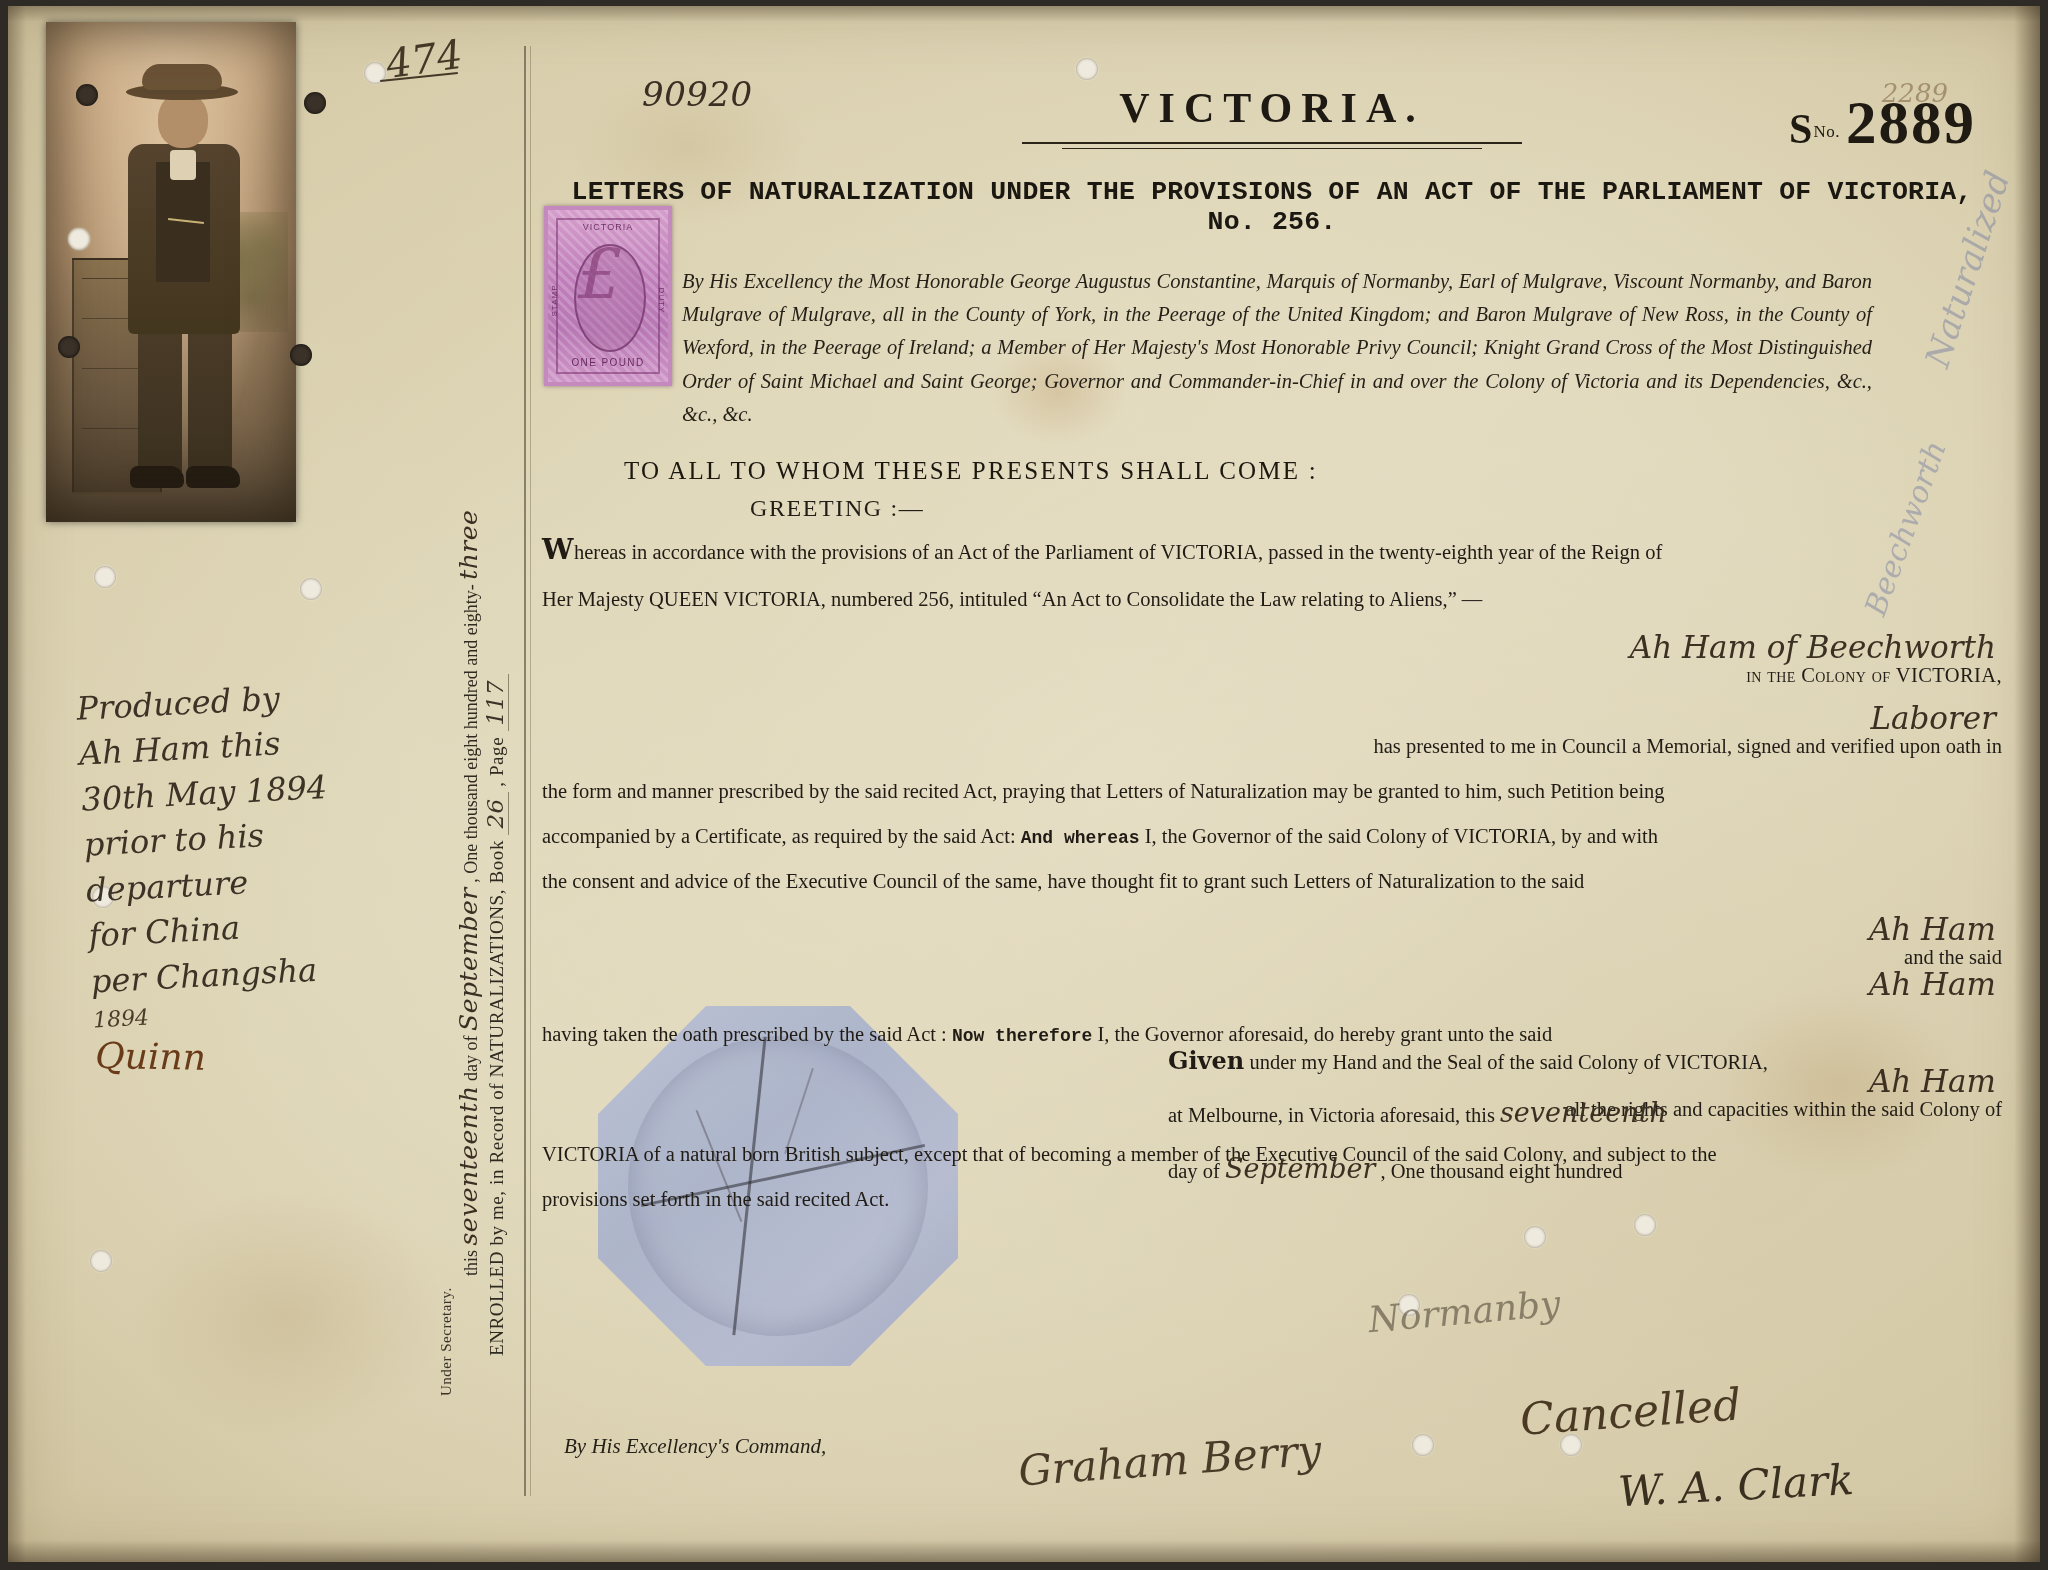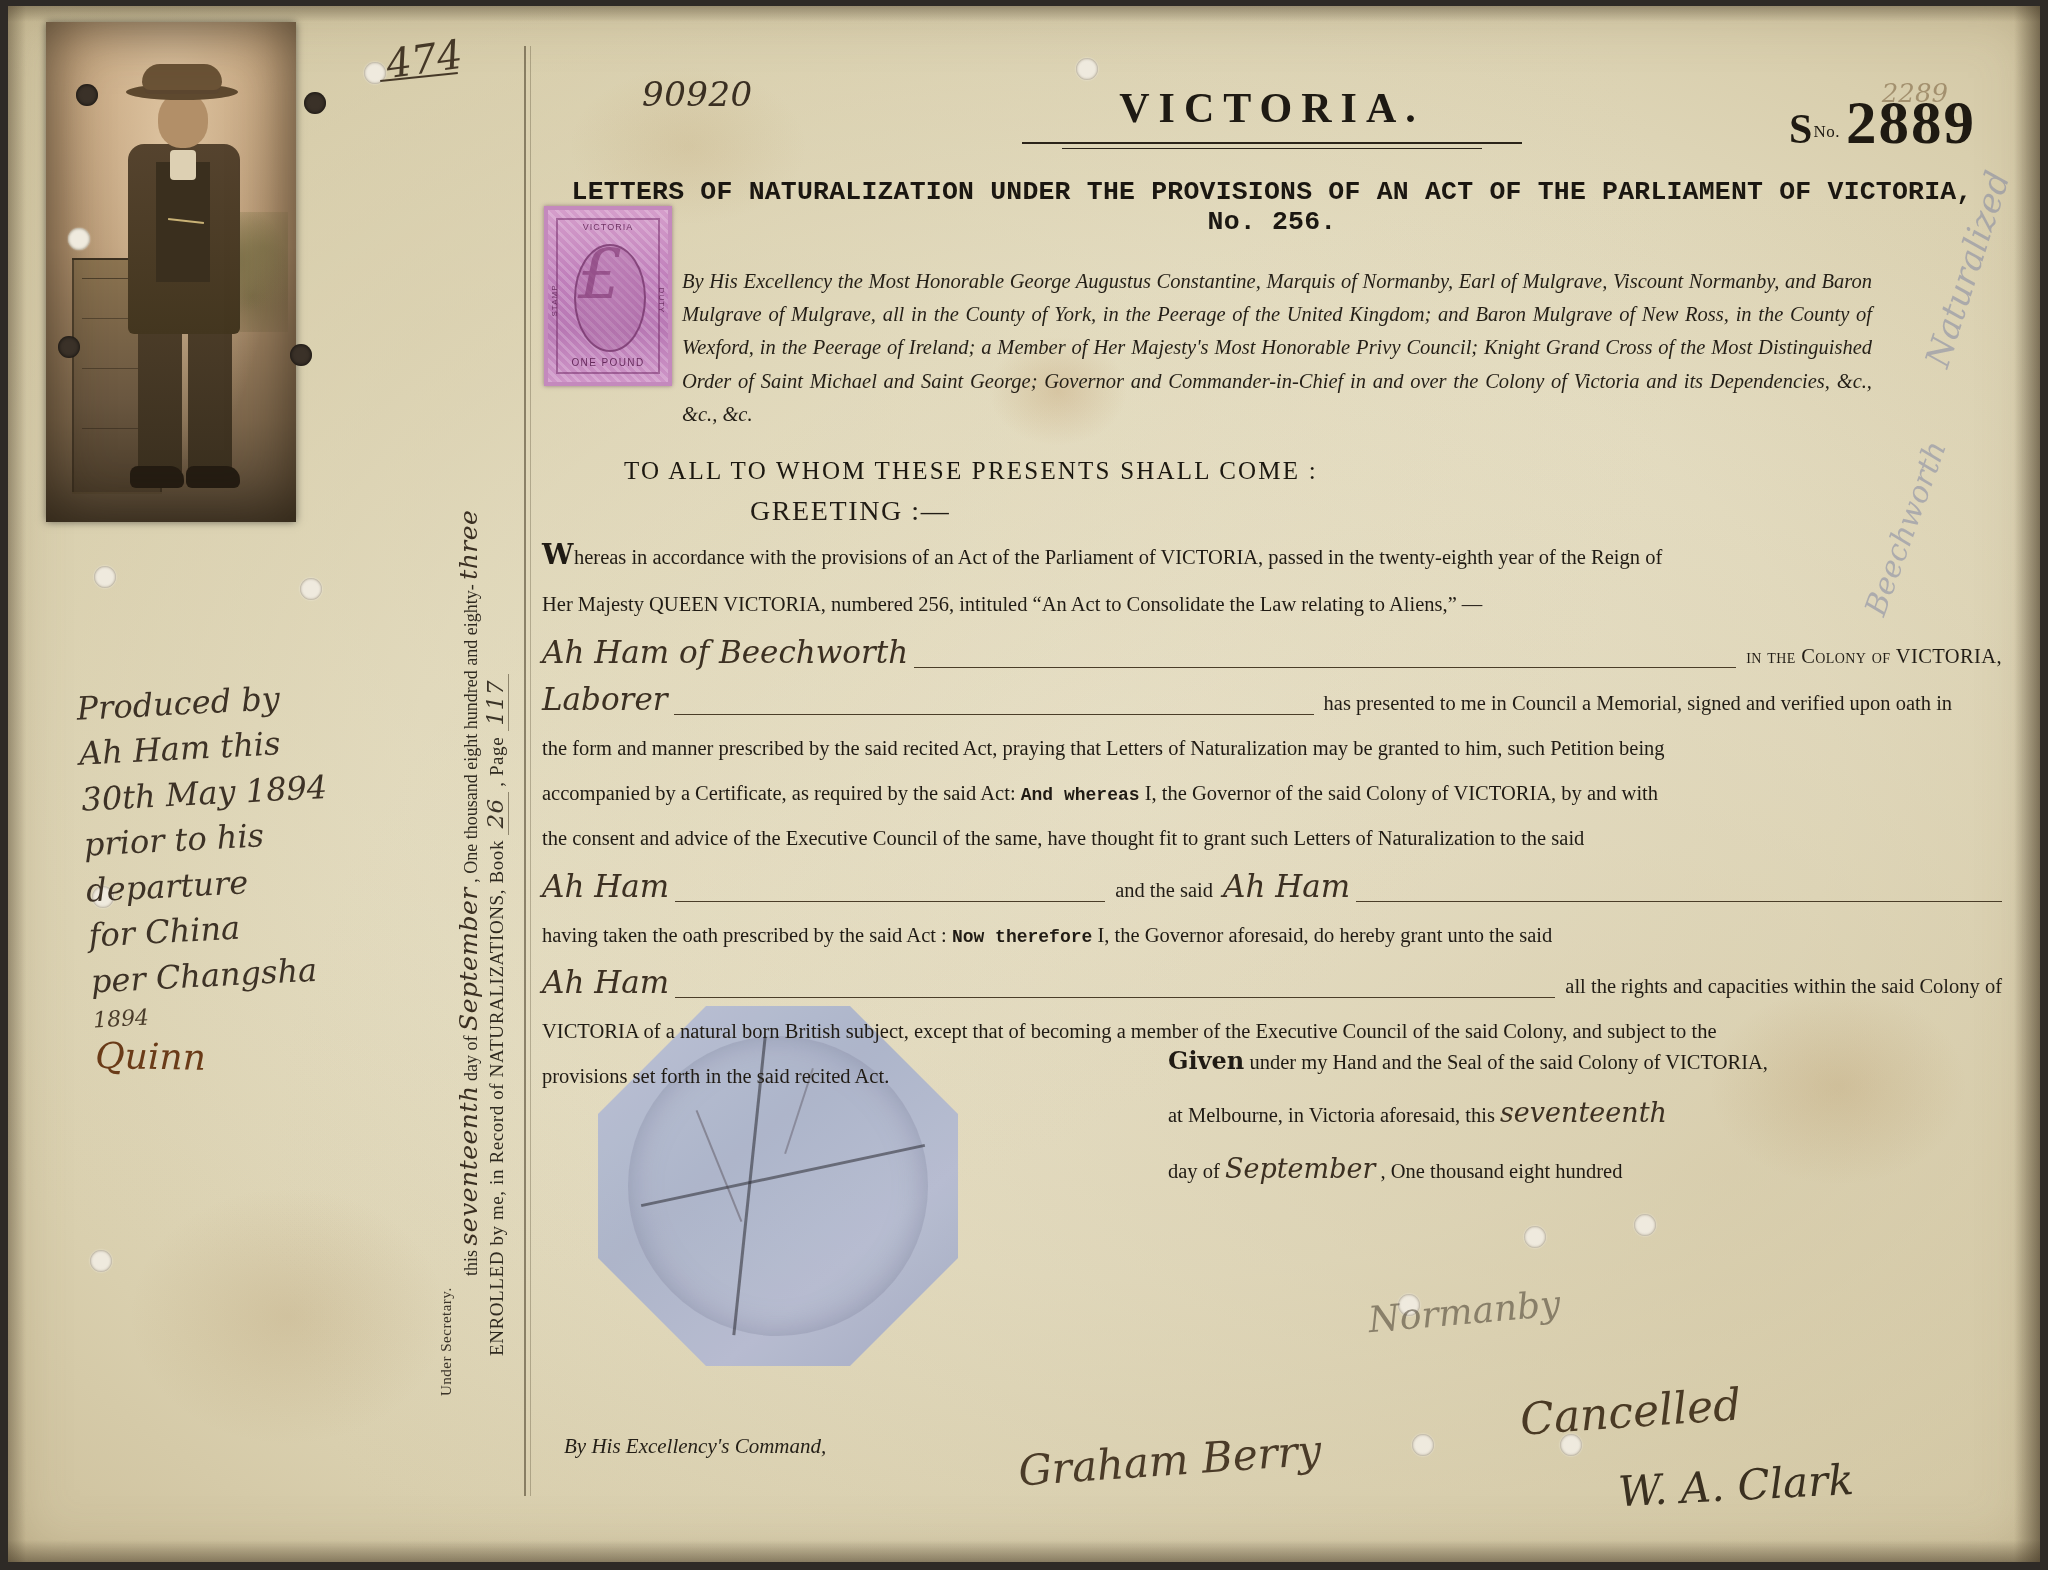--- a/index.html
+++ b/index.html
@@ -303,21 +303,21 @@
   }
 
   #toall {
     margin: 26px 0 0 82px;
     font-size: 25px;
     letter-spacing: 2.2px;
     color: #1c1810;
   }
   #greeting {
     margin: 10px 0 0 208px;
-    font-size: 28px;
+    font-size: 24px;
     letter-spacing: 1.6px;
   }
 
   .body-line {
     font-size: 20.5px;
     line-height: 1.55;
     color: #201b14;
     margin-top: 13px;
     font-family: "Liberation Serif", serif;
   }
@@ -331,20 +331,21 @@
   .blackletter {
     font-family: Liberation Mono, monospace;
     font-weight: bold;
     font-size: 18px;
   }
 
   .fill-row {
     display: flex;
     align-items: flex-end;
     margin-top: 16px;
+    flex-direction: column;
   }
   .fill-hand {
     font-family: "DejaVu Serif", serif;
     font-style: italic;
     font-size: 31px;
     color: #3c3022;
     white-space: nowrap;
     padding-right: 6px;
     line-height: 1;
   }

